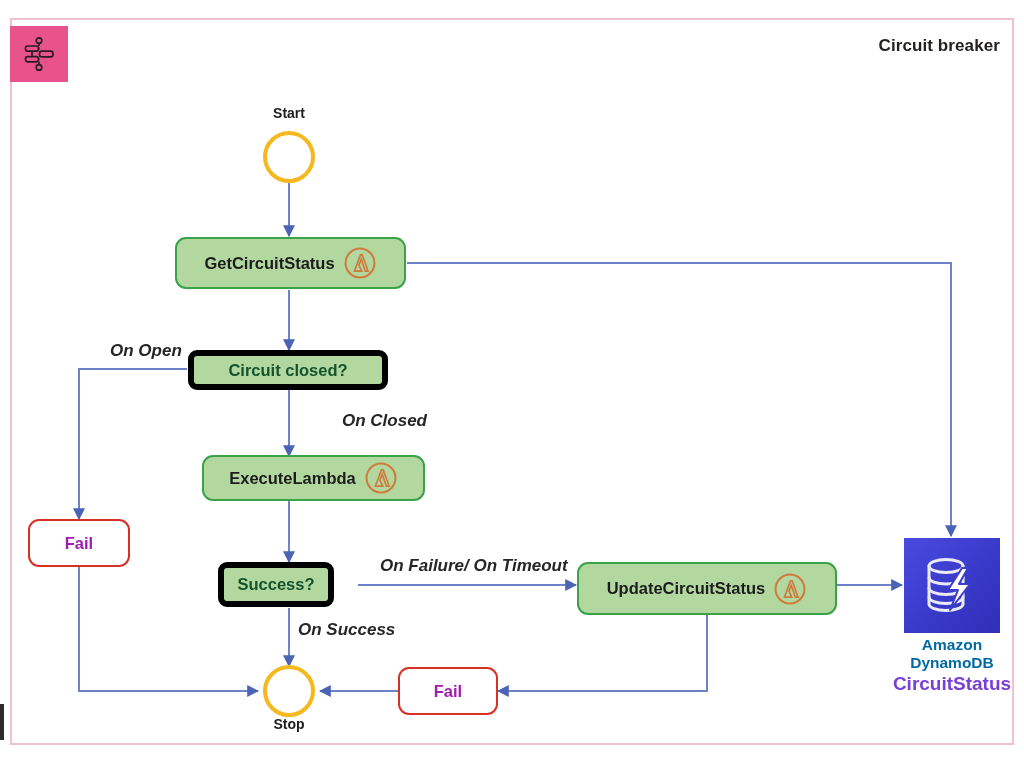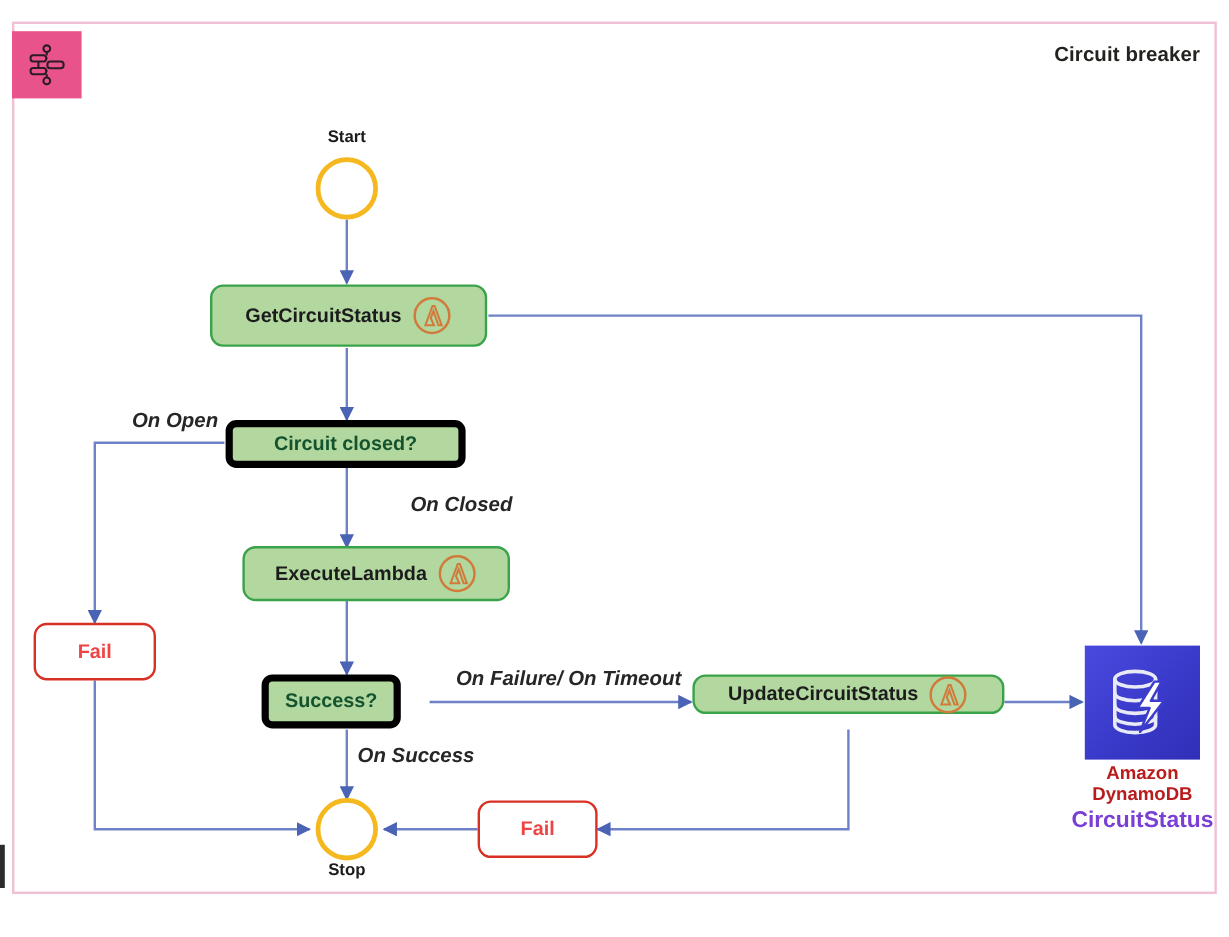--- a/index.html
+++ b/index.html
@@ -91,21 +91,21 @@
     font-weight: 700;
     font-size: 16.5px;
   }
   .fail-node {
     background: #ffffff;
     border: 2.5px solid #d93025;
     border-radius: 11px;
     display: flex;
     align-items: center;
     justify-content: center;
-    color: #ef4444;
+    color: #a21caf;
     font-weight: 700;
     font-size: 16.5px;
   }
   .terminal-node {
     border: 4px solid #f5b91f;
     border-radius: 50%;
     background: #ffffff;
   }
   .terminal-caption {
     position: absolute;
@@ -138,21 +138,21 @@
     left: 880px;
     top: 636px;
     width: 144px;
     text-align: center;
     line-height: 1.18;
   }
   #ddb-caption .ddb-line {
     display: block;
     font-size: 15.5px;
     font-weight: 700;
-    color: #b91c1c;
+    color: #0369a1;
   }
   #ddb-caption .ddb-table {
     display: block;
     font-size: 19px;
     font-weight: 700;
     color: #7a3fd4;
   }
   
   .edge-label {
     position: absolute;
@@ -244,21 +244,21 @@
     <svg class="lambda-icon" viewBox="0 0 40 40">
       <circle cx="20" cy="20" r="17" fill="none" stroke="#d07b3c" stroke-width="2.4"></circle>
       <path d="M13.5 29.5 L20.5 10.5 L22.6 10.5 L29.5 29.5 L26.3 29.5 L21.4 15.6 L18.8 22.6 L22.0 29.5 Z" fill="none" stroke="#d07b3c" stroke-width="2"></path>
     </svg>
   </div>
 
   <div class="node choice-node" style="left:218px; top:562px; width:116px; height:45px;">
     <span class="node-label">Success?</span>
   </div>
 
-  <div class="node task-node" style="left:577px; top:562px; width:260px; height:33px;">
+  <div class="node task-node" style="left:577px; top:562px; width:260px; height:53px;">
     <span class="node-label">UpdateCircuitStatus</span>
     <svg class="lambda-icon" viewBox="0 0 40 40">
       <circle cx="20" cy="20" r="17" fill="none" stroke="#d07b3c" stroke-width="2.4"></circle>
       <path d="M13.5 29.5 L20.5 10.5 L22.6 10.5 L29.5 29.5 L26.3 29.5 L21.4 15.6 L18.8 22.6 L22.0 29.5 Z" fill="none" stroke="#d07b3c" stroke-width="2"></path>
     </svg>
   </div>
 
   <div class="node fail-node" style="left:28px; top:519px; width:102px; height:48px;">
     <span class="node-label">Fail</span>
   </div>

